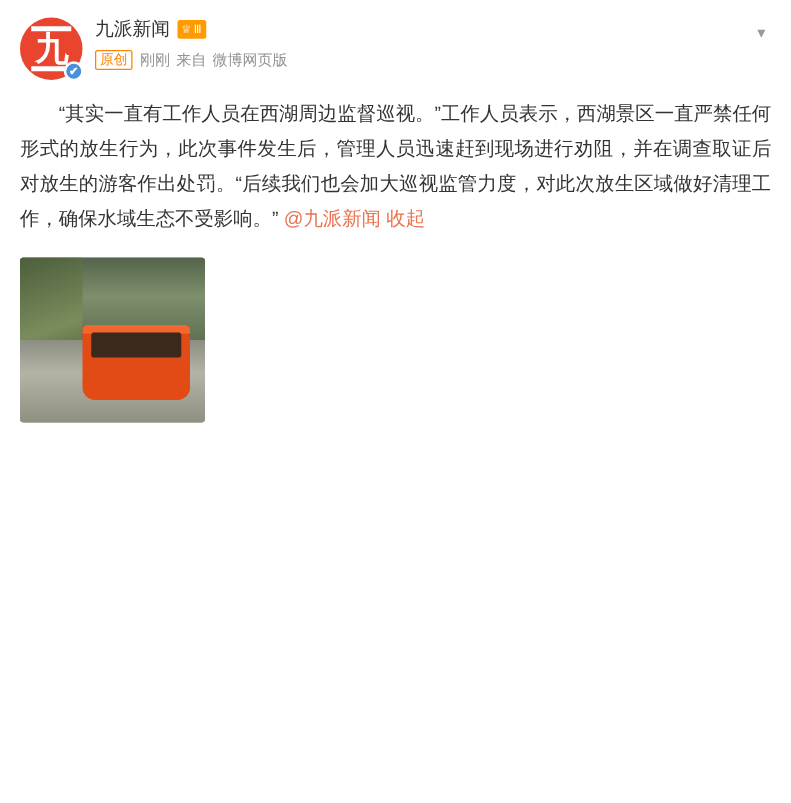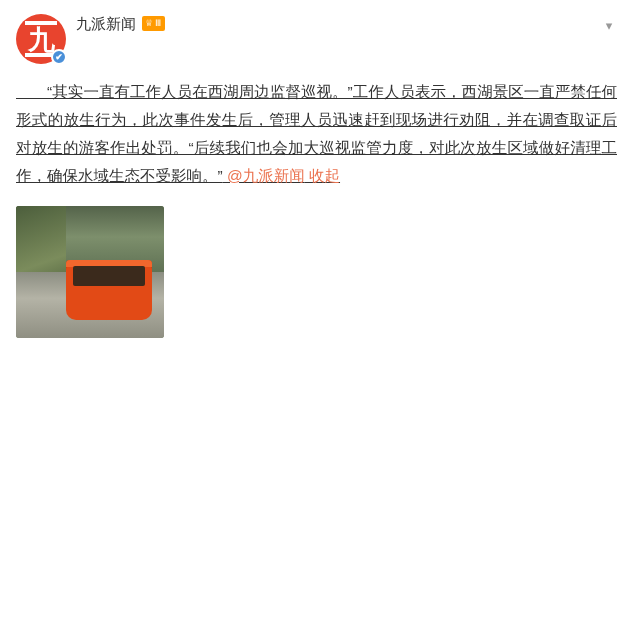--- a/index.html
+++ b/index.html
@@ -152,21 +152,21 @@
   }
   .content {
     margin-top: 14px;
     font-size: 15.5px;
     line-height: 28px;
     color: #333333;
     text-align: justify;
     word-break: break-all;
   }
   .content p { margin: 0 0 20px 0; }
-  .content p:last-child { margin-bottom: 16px; text-decoration: underline; }
+  .content p:last-child { margin-bottom: 16px; }
   .topic { color: #eb7350; }
   .unfold {
     color: #eb7350;
     cursor: pointer;
   }
   .mention { color: #eb7350; cursor: pointer; }
   .photo-wrap {
     margin-top: 16px;
     width: 148px;
   }
@@ -240,20 +240,26 @@
       <div class="verified-badge blue">✔</div>
     </div>
 
     <div class="head-info">
       <div class="name-line">
         <span class="username">九派新闻</span>
         <span class="crown-badge">
           <span class="crown">♕</span>
           <span>Ⅲ</span>
         </span>
+      </div>
+      <div class="meta-line">
+        <span class="orig-tag">原创</span>
+        <span class="meta-text">刚刚</span>
+        <span class="meta-text">来自</span>
+        <span class="meta-source">微博网页版</span>
       </div>
     </div>
 
     <div class="chevron">▾</div>
   </div>
 
   <div class="content">
 
 
 

